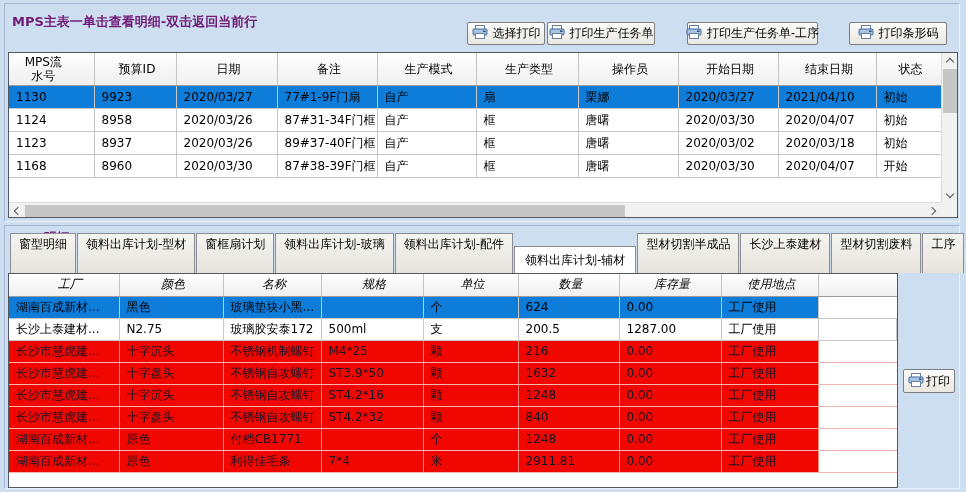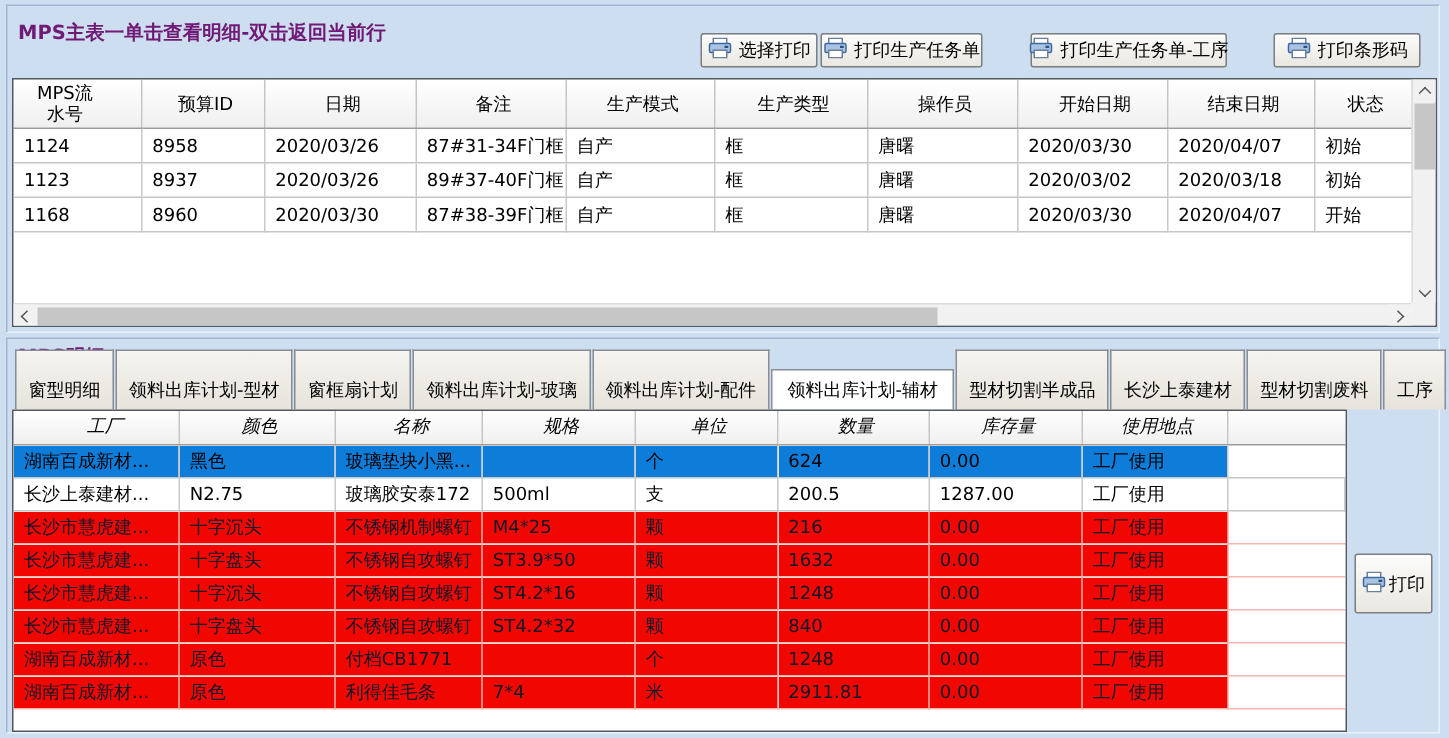--- a/index.html
+++ b/index.html
@@ -94,21 +94,21 @@
   .chev.right { transform:rotate(-45deg); margin-left:-2px; }
   .thumb-v { position:absolute; left:1px; width:14px; background:#c6c6c6; }
   .thumb-h { position:absolute; top:2px; height:12px; background:#c6c6c6; }
   
   .tabs {
     position:absolute; left:10px; top:246px; height:27px;
     display:flex; align-items:flex-end;
   }
   .tab {
     height:40px; line-height:21px;
-    padding:16px 8px;
+    padding:0 8px;
     background:linear-gradient(#f6f4f0,#e6e3db);
     border:1px solid #8a8d93;
     border-bottom:none;
     margin-right:1px;
     font-size:12px; white-space:nowrap;
     cursor:default;
   }
   .tab.active {
     height:27px; line-height:26px;
     background:#fff;
@@ -184,20 +184,32 @@
           <th>备注</th>
           <th>生产模式</th>
           <th>生产类型</th>
           <th>操作员</th>
           <th>开始日期</th>
           <th>结束日期</th>
           <th>状态</th>
         </tr>
       </thead>
       <tbody>
+        <tr class="sel">
+          <td>1130</td>
+          <td>9923</td>
+          <td>2020/03/27</td>
+          <td>77#1-9F门扇</td>
+          <td>自产</td>
+          <td>扇</td>
+          <td>栗娜</td>
+          <td>2020/03/27</td>
+          <td>2021/04/10</td>
+          <td>初始</td>
+        </tr>
         <tr>
           <td>1124</td>
           <td>8958</td>
           <td>2020/03/26</td>
           <td>87#31-34F门框</td>
           <td>自产</td>
           <td>框</td>
           <td>唐曙</td>
           <td>2020/03/30</td>
           <td>2020/04/07</td>
@@ -381,21 +393,21 @@
           <td>米</td>
           <td>2911.81</td>
           <td>0.00</td>
           <td>工厂使用</td>
           <td class="filler"></td>
         </tr>
       </tbody>
     </table>
 </div>
 
-<button class="btn" style="left:903px; top:369px; width:52px; height:40px; gap:2px;">
+<button class="btn" style="left:903px; top:369px; width:52px; height:24px; gap:2px;">
   <span><svg width="16" height="14" viewBox="0 0 16 14">
         <rect x="3.5" y="0.5" width="9" height="4" fill="#ffffff" stroke="#6b7f9e"></rect>
         <rect x="1" y="4" width="14" height="6" rx="1" fill="#a9c3e3" stroke="#3f699f"></rect>
         <rect x="3.5" y="8.5" width="9" height="5" fill="#ffffff" stroke="#6b7f9e"></rect>
         <rect x="11" y="5.5" width="2.5" height="1.5" fill="#2d4f7c"></rect>
       </svg></span>
   <span>打印</span>
 </button>
 
 </body></html>

